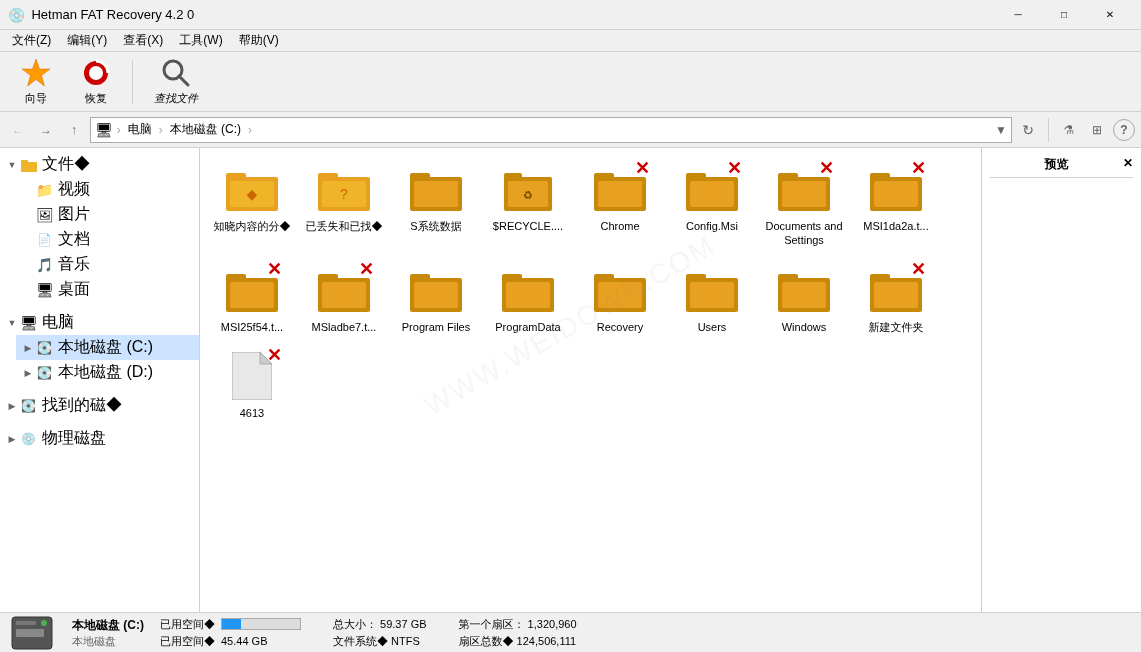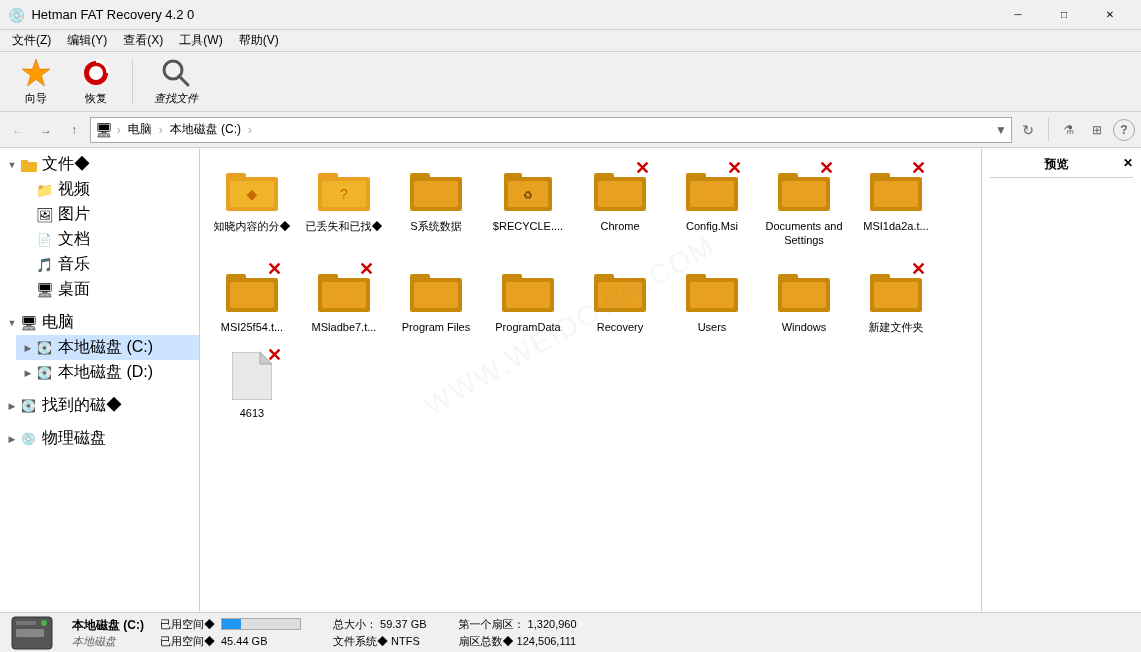--- a/index.html
+++ b/index.html
@@ -50,21 +50,21 @@
     
     #preview { width: 160px; background: white; border-left: 1px solid #d0d0d0; padding: 8px; }
     #preview .preview-title { font-size: 12px; font-weight: bold; text-align: center; padding-bottom: 4px; border-bottom: 1px solid #d0d0d0; margin-bottom: 4px; }
     #preview .close-btn { float: right; cursor: pointer; font-size: 12px; }
 
     
     #statusbar { background: #f0f0f0; height: 40px; border-top: 1px solid #d0d0d0; display: flex; align-items: center; padding: 0 8px; gap: 16px; }
     #statusbar .disk-icon { width: 48px; height: 36px; display: flex; align-items: center; justify-content: center; }
     #statusbar .disk-info { display: flex; flex-direction: column; }
     #statusbar .disk-info .name { font-size: 12px; font-weight: bold; }
-    #statusbar .disk-info .type { font-size: 11px; color: #666; font-style: italic; }
+    #statusbar .disk-info .type { font-size: 11px; color: #666; }
     #statusbar .space-info { display: flex; flex-direction: column; gap: 2px; }
     #statusbar .space-row { display: flex; align-items: center; gap: 6px; font-size: 11px; }
     #statusbar .space-bar-wrap { width: 80px; height: 12px; background: #ddd; border: 1px solid #aaa; }
     #statusbar .space-bar { height: 100%; background: #2196F3; }
     #statusbar .stat-group { display: flex; flex-direction: column; gap: 2px; margin-left: 16px; }
     #statusbar .stat-row { font-size: 11px; }
 
     
     .watermark { position: fixed; top: 0; left: 0; width: 100%; height: 100%; pointer-events: none; display: flex; align-items: center; justify-content: center; z-index: 9999; opacity: 0.08; }
     .watermark-text { font-size: 28px; color: #888; transform: rotate(-30deg); letter-spacing: 2px; white-space: nowrap; }

